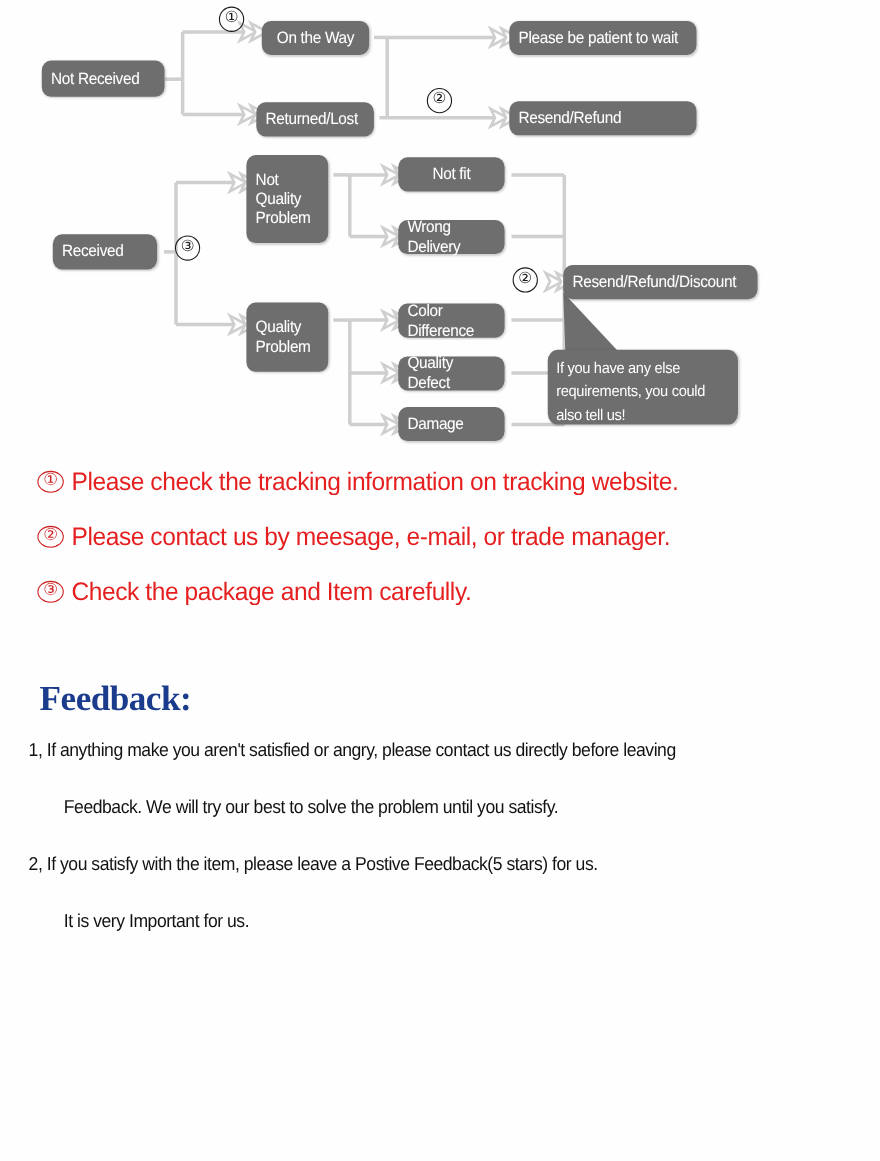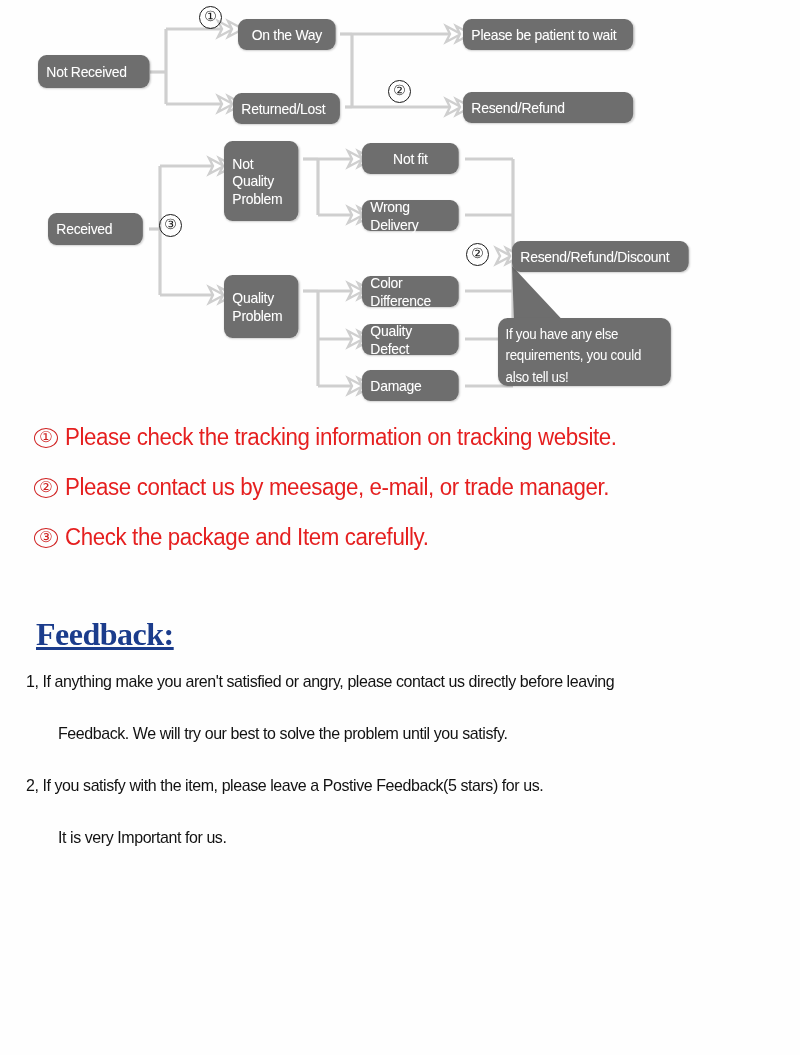--- a/index.html
+++ b/index.html
@@ -154,21 +154,20 @@
   }
   #feedback-title {
     position: absolute;
     left: 36px;
     top: 8px;
     font-family: "Liberation Serif", serif;
     font-weight: bold;
     font-size: 32px;
     color: #1b3c8c;
     letter-spacing: -0.5px;
-    text-decoration: underline;
   }
   .fb-line {
     position: absolute;
     font-family: "Liberation Sans", sans-serif;
     font-size: 17px;
     color: #121212;
     letter-spacing: -0.45px;
     white-space: nowrap;
     transform: scaleX(0.94);
     transform-origin: left center;

